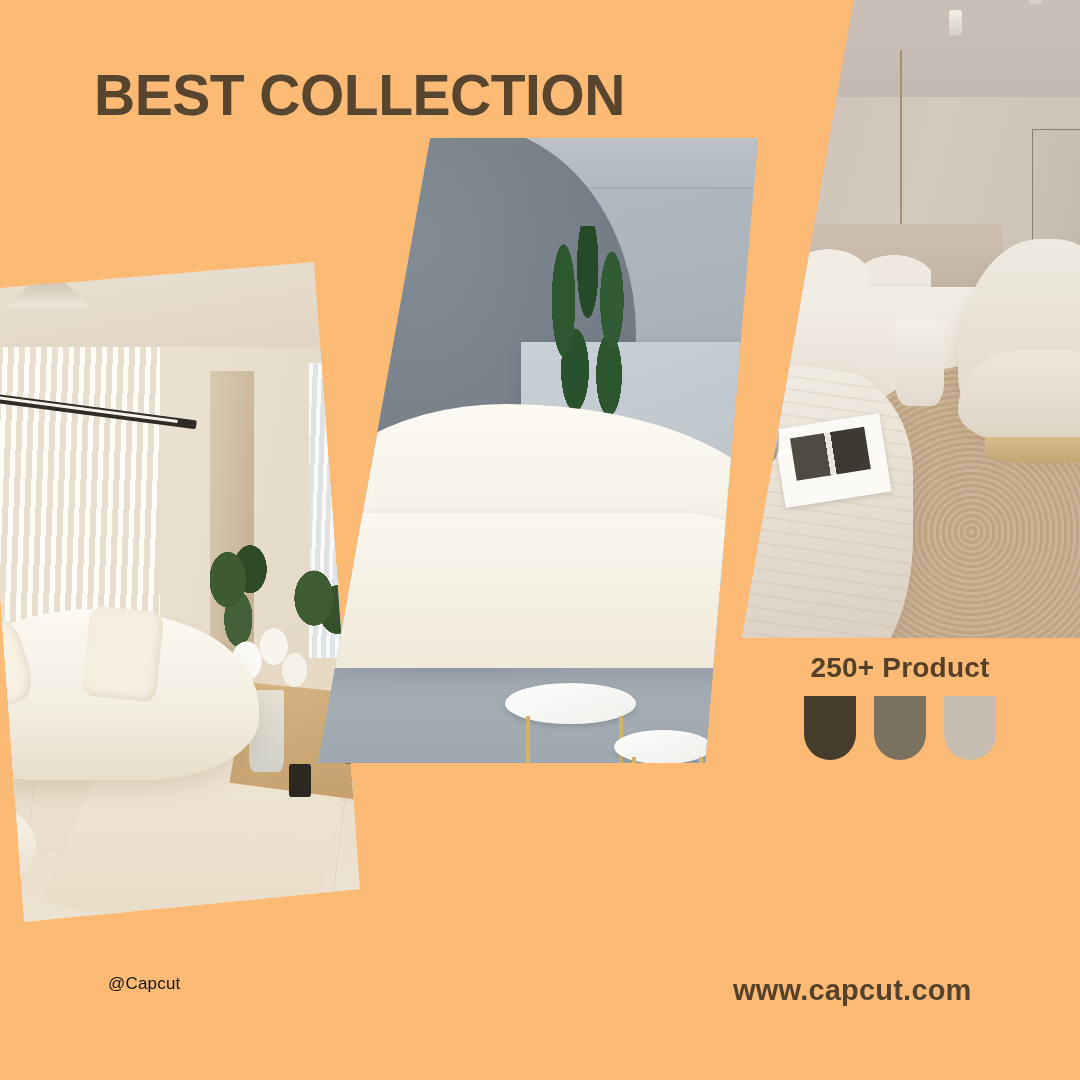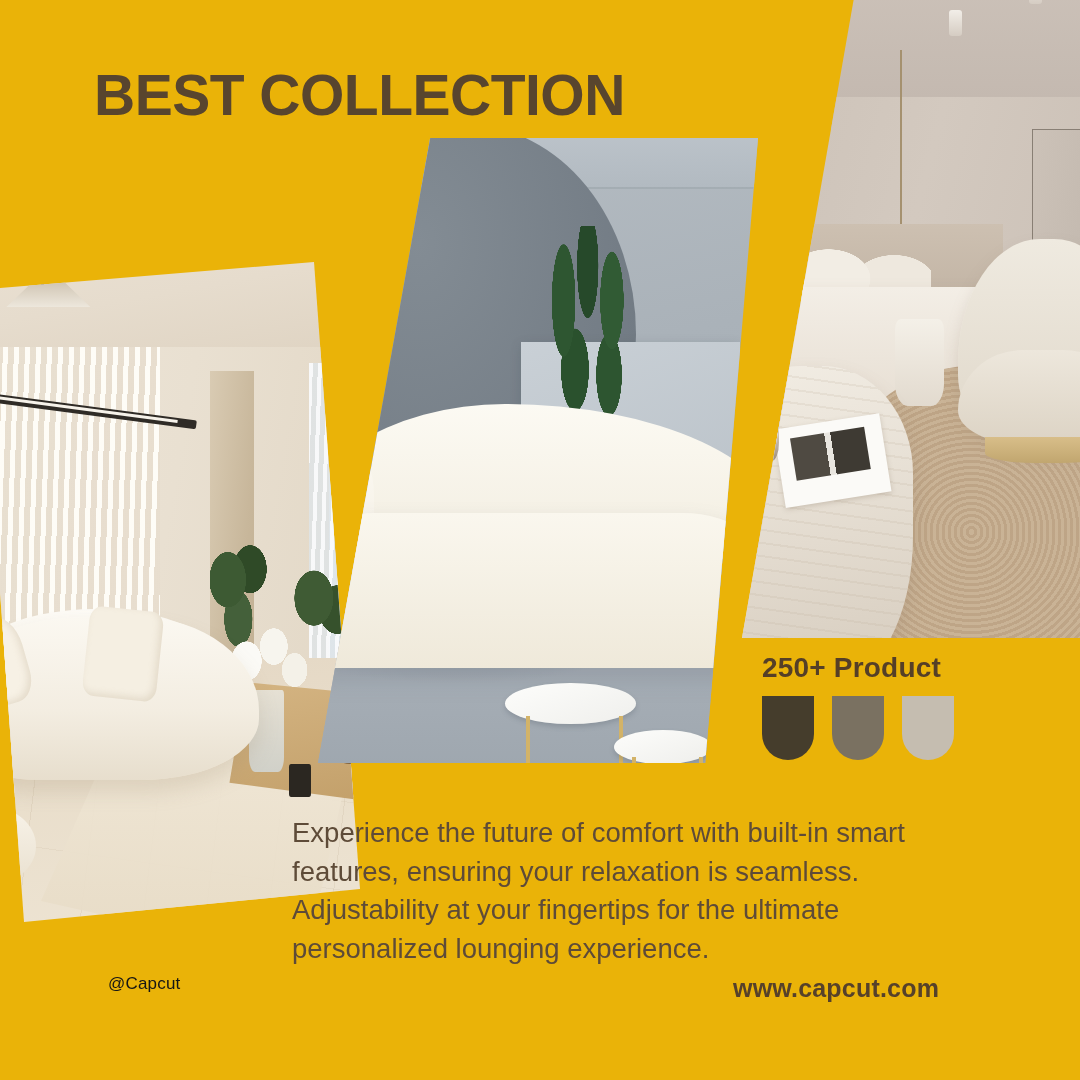--- a/index.html
+++ b/index.html
@@ -9,21 +9,21 @@
   body {
     width: 1080px; height: 1080px;
     font-family: "Liberation Sans", sans-serif;
     overflow: hidden;
     position: relative;
   }
 
   #poster {
     position: absolute;
     inset: 0;
-    background: #eab308;
+    background: #fdba74;
     overflow: hidden;
   }
 
   
   .headline {
     position: absolute;
     left: 94px; top: 62px;
     font-size: 57px;
     font-weight: bold;
     letter-spacing: -0.5px;
@@ -438,21 +438,21 @@
   .bd-twigs {
     position: absolute; left: 10%; bottom: 43%; width: 10%; height: 12%;
     background:
       linear-gradient(6deg, rgba(140,110,98,.85) 0 1.5px, transparent 1.5px),
       radial-gradient(circle 2px at 30% 10%, #8D5E59 0 70%, transparent 71%),
       radial-gradient(circle 2px at 62% 22%, #8D5E59 0 70%, transparent 71%),
       radial-gradient(circle 2px at 46% 4%,  #8D5E59 0 70%, transparent 71%);
   }
 
   
-  .count-block { position: absolute; left: 762px; top: 652px; z-index: 45; }
+  .count-block { position: absolute; left: 804px; top: 652px; z-index: 45; text-align: center; }
   .count-title {
     font-size: 28px; font-weight: bold; color: #553F27;
     letter-spacing: .2px; white-space: nowrap;
   }
   .swatches { display: flex; gap: 18px; margin-top: 12px; }
   .swatch {
     width: 52px; height: 64px;
     border-radius: 0 0 26px 26px;
   }
 
@@ -467,21 +467,21 @@
     z-index: 45;
   }
 
   
   .handle {
     position: absolute; left: 108px; top: 974px;
     font-size: 17px; color: #151515; letter-spacing: .2px; z-index: 45;
   }
   .website {
     position: absolute; left: 733px; top: 974px;
-    font-size: 25px; font-weight: bold; color: #56412A;
+    font-size: 29px; font-weight: bold; color: #56412A;
     letter-spacing: .2px; z-index: 45;
   }
 </style>
 </head>
 <body>
 
 <div id="poster">
 
   <div class="headline">BEST COLLECTION</div>
 
@@ -575,18 +575,17 @@
 
   <div class="count-block">
     <div class="count-title">250+ Product</div>
     <div class="swatches">
       <div class="swatch" style="background: rgb(69, 61, 44);"></div>
       <div class="swatch" style="background: rgb(122, 113, 97);"></div>
       <div class="swatch" style="background: rgb(197, 189, 176);"></div>
     </div>
   </div>
 
-  <div class="body-copy">Experience the future of comfort with built-in smart features, ensuring your relaxation is seamless. Adjustability at your fingertips for the ultimate personalized lounging experience.</div>
 
   <div class="handle">@Capcut</div>
   <div class="website">www.capcut.com</div>
 
 </div>
 
 </body></html>

